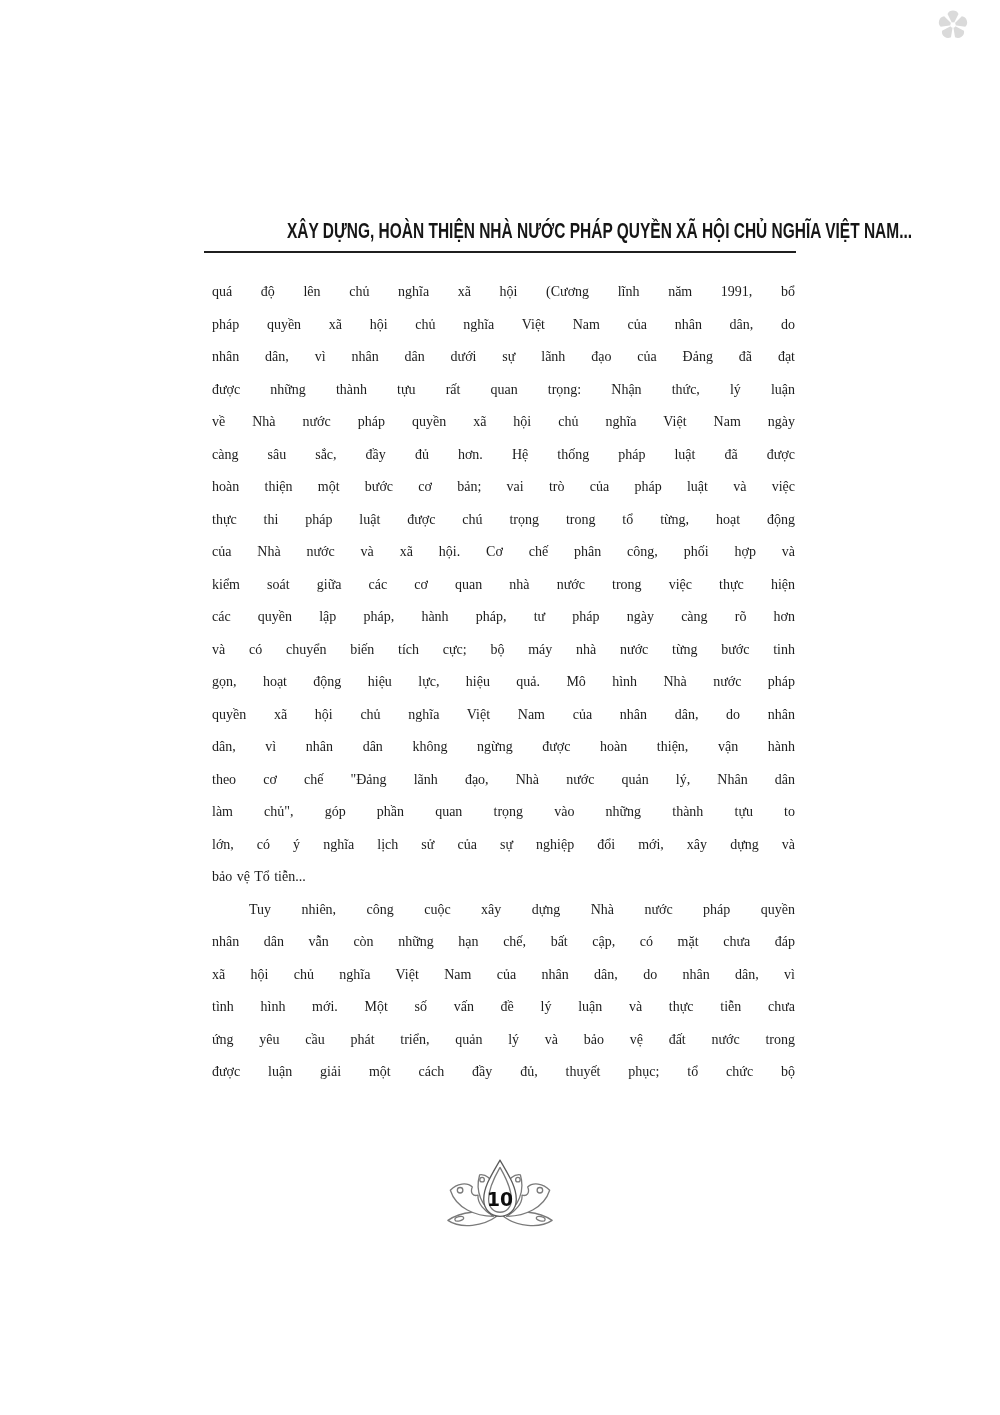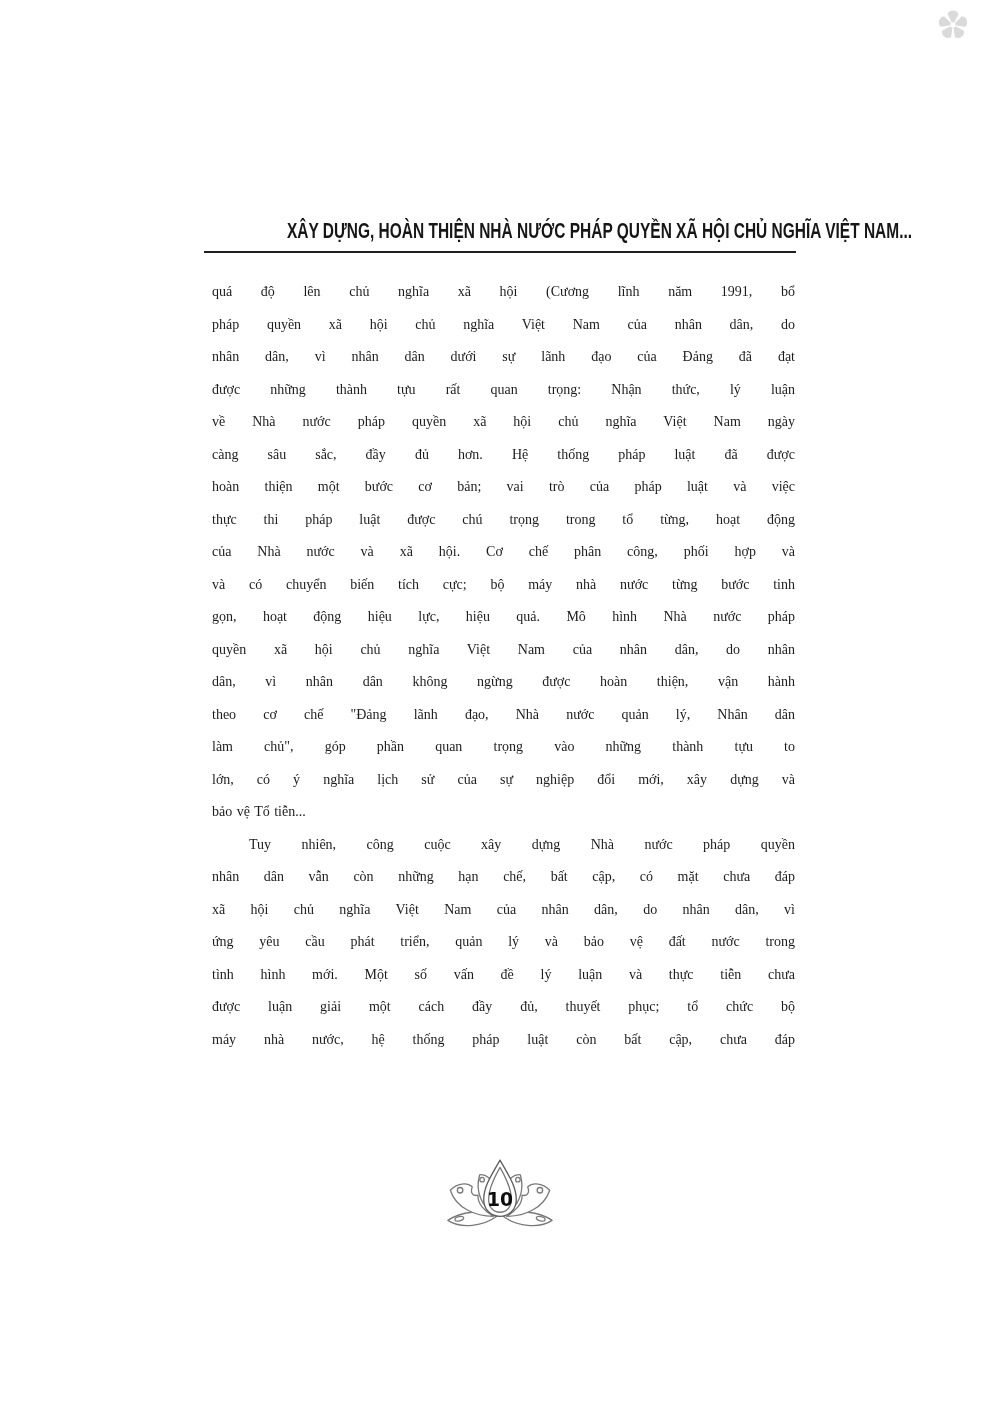--- a/index.html
+++ b/index.html
@@ -99,35 +99,36 @@
   <main class="body-text">
     <div class="line">quá độ lên chủ nghĩa xã hội (Cương lĩnh năm 1991, bổ</div>
     <div class="line">pháp quyền xã hội chủ nghĩa Việt Nam của nhân dân, do</div>
     <div class="line">nhân dân, vì nhân dân dưới sự lãnh đạo của Đảng đã đạt</div>
     <div class="line">được những thành tựu rất quan trọng: Nhận thức, lý luận</div>
     <div class="line">về Nhà nước pháp quyền xã hội chủ nghĩa Việt Nam ngày</div>
     <div class="line">càng sâu sắc, đầy đủ hơn. Hệ thống pháp luật đã được</div>
     <div class="line">hoàn thiện một bước cơ bản; vai trò của pháp luật và việc</div>
     <div class="line">thực thi pháp luật được chú trọng trong tổ từng, hoạt động</div>
     <div class="line">của Nhà nước và xã hội. Cơ chế phân công, phối hợp và</div>
+    <div class="line">kiểm soát giữa các cơ quan nhà nước trong việc thực hiện</div>
+    <div class="line">các quyền lập pháp, hành pháp, tư pháp ngày càng rõ hơn</div>
     <div class="line">và có chuyển biến tích cực; bộ máy nhà nước từng bước tinh</div>
     <div class="line">gọn, hoạt động hiệu lực, hiệu quả. Mô hình Nhà nước pháp</div>
     <div class="line">quyền xã hội chủ nghĩa Việt Nam của nhân dân, do nhân</div>
     <div class="line">dân, vì nhân dân không ngừng được hoàn thiện, vận hành</div>
     <div class="line">theo cơ chế "Đảng lãnh đạo, Nhà nước quản lý, Nhân dân</div>
     <div class="line">làm chủ", góp phần quan trọng vào những thành tựu to</div>
     <div class="line">lớn, có ý nghĩa lịch sử của sự nghiệp đổi mới, xây dựng và</div>
     <div class="line end">bảo vệ Tổ tiễn...</div>
     <div class="line indent">Tuy nhiên, công cuộc xây dựng Nhà nước pháp quyền</div>
     <div class="line">nhân dân vẫn còn những hạn chế, bất cập, có mặt chưa đáp</div>
     <div class="line">xã hội chủ nghĩa Việt Nam của nhân dân, do nhân dân, vì</div>
+    <div class="line">tình hình mới. Một số vấn đề lý luận và thực tiễn chưa</div>
     <div class="line">ứng yêu cầu phát triển, quản lý và bảo vệ đất nước trong</div>
-    <div class="line">tình hình mới. Một số vấn đề lý luận và thực tiễn chưa</div>
     <div class="line">được luận giải một cách đầy đủ, thuyết phục; tổ chức bộ</div>
-    <div class="line">máy nhà nước, hệ thống pháp luật còn bất cập, chưa đáp</div>
   </main>
 
   <footer class="footer">
     <svg width="114" height="75" viewBox="0 0 140 92" aria-hidden="true">
       <g fill="#ffffff" stroke="#7a7a7a" stroke-width="1.6" stroke-linejoin="round">
 
         <path d="M66 74 C50 86 22 90 6 79 C22 68 48 65 66 74 Z"></path>
         <path d="M74 74 C90 86 118 90 134 79 C118 68 92 65 74 74 Z"></path>
         <ellipse cx="20" cy="77" rx="5.5" ry="2.6" transform="rotate(-14 20 77)" fill="none"></ellipse>
         <ellipse cx="120" cy="77" rx="5.5" ry="2.6" transform="rotate(14 120 77)" fill="none"></ellipse>

